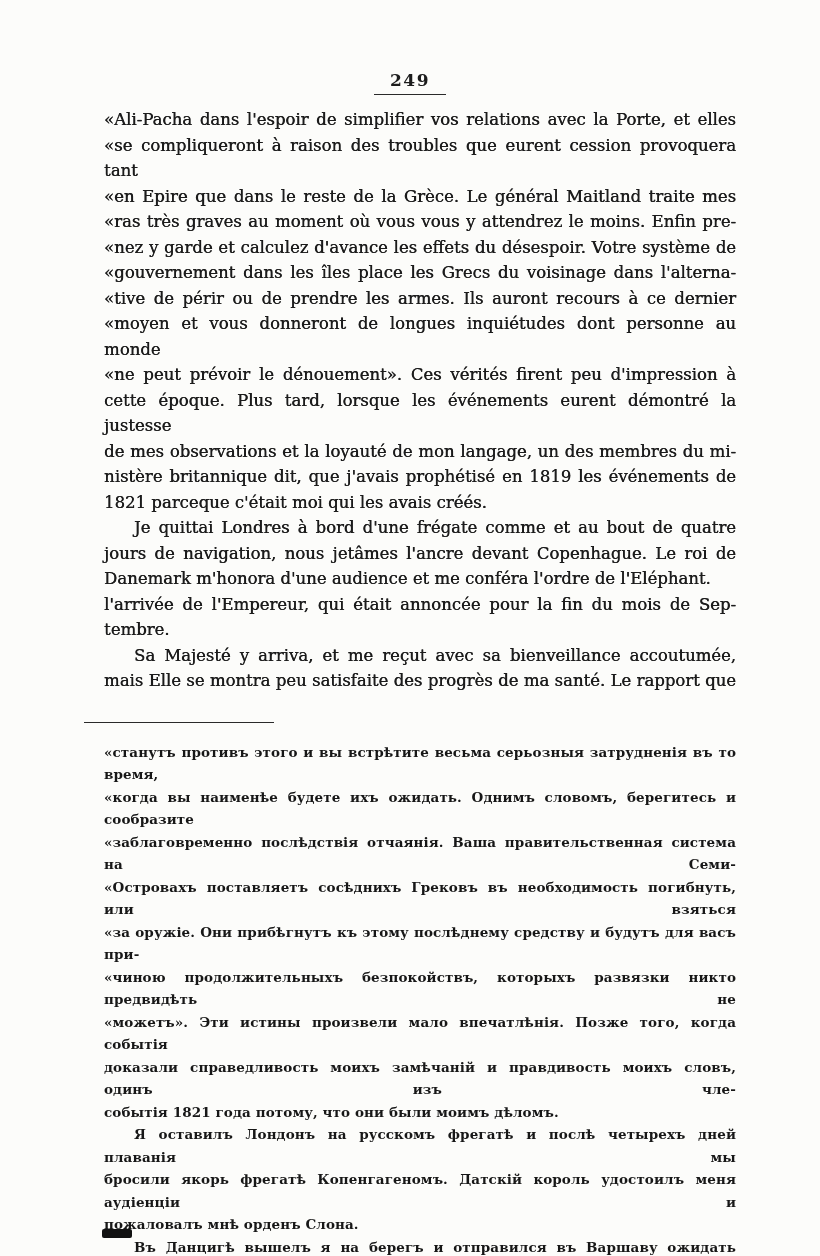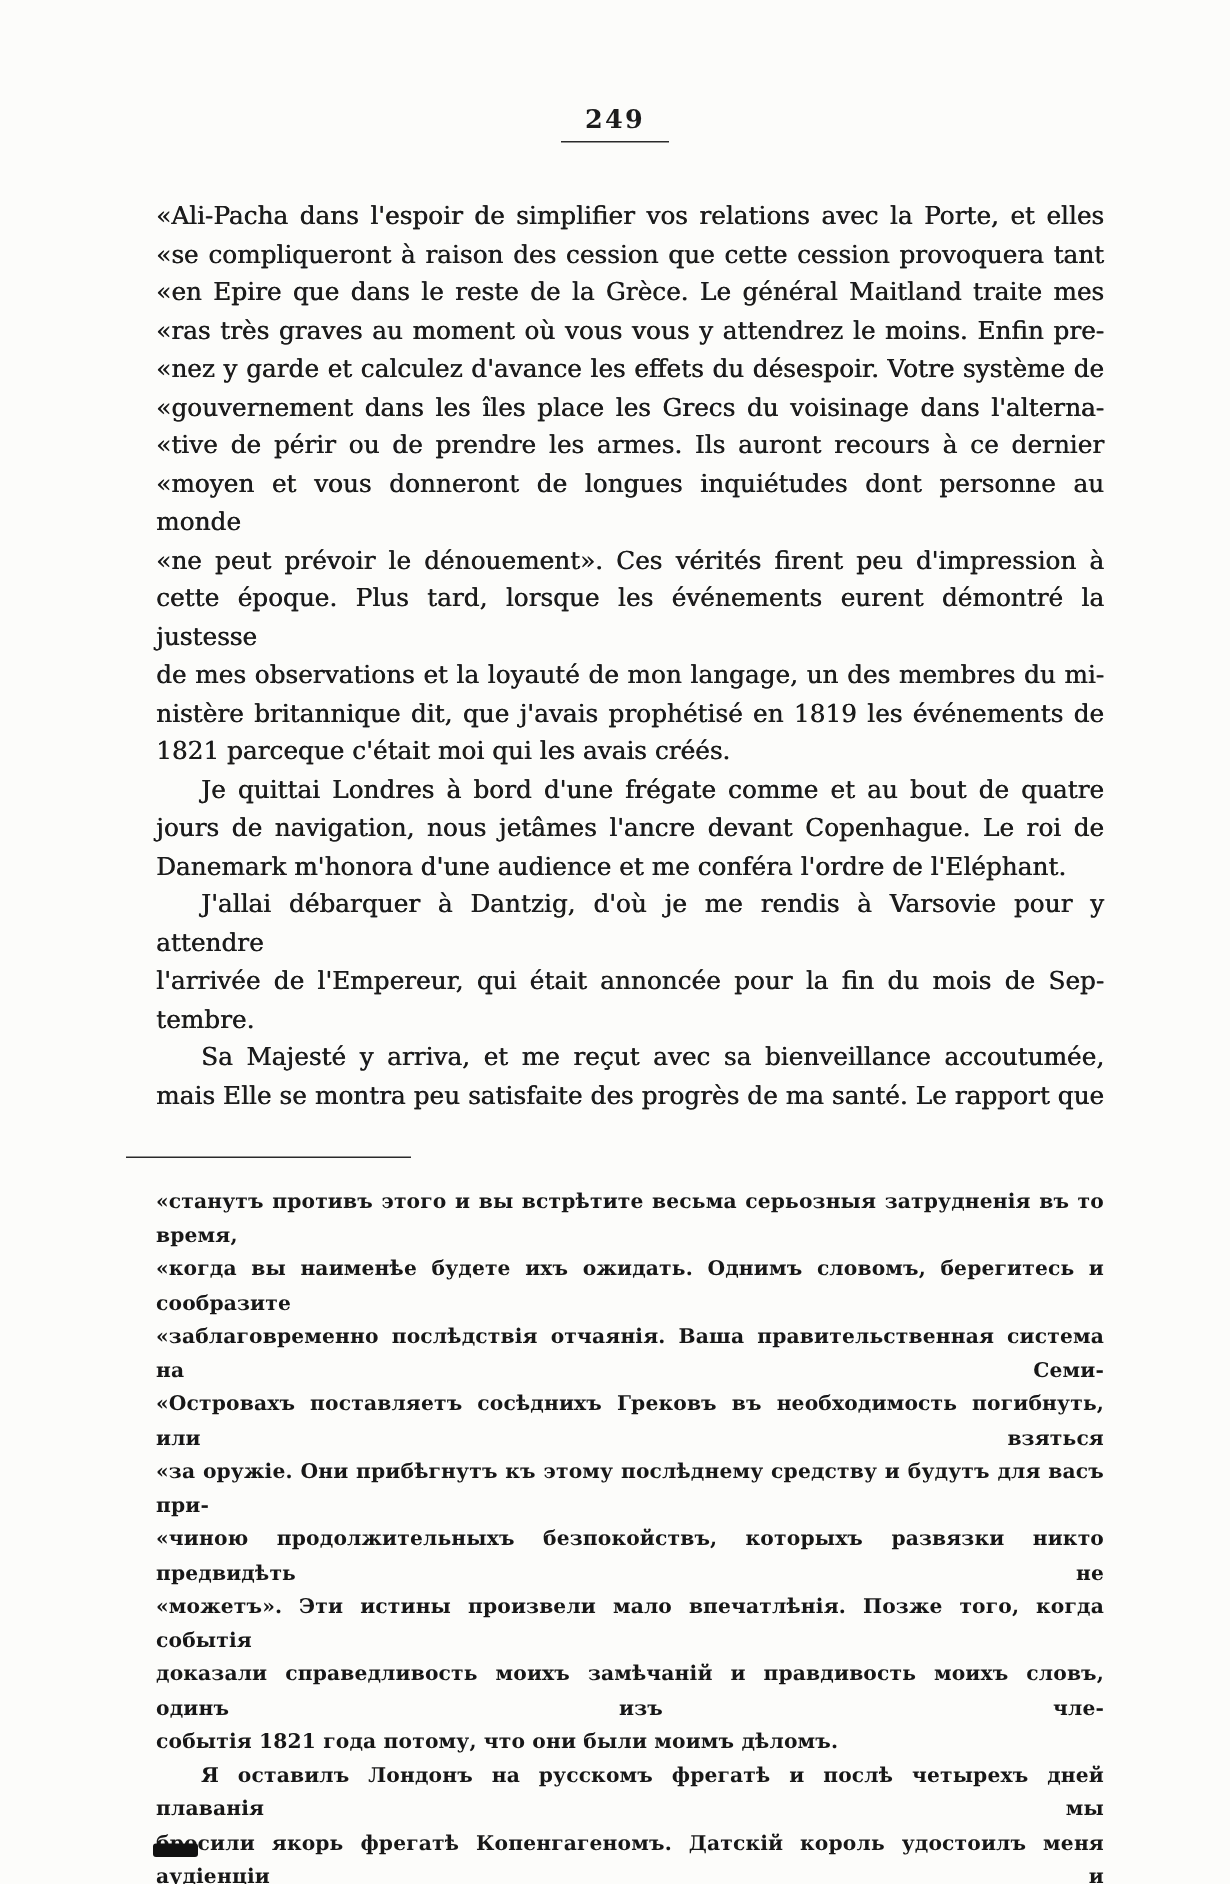--- a/index.html
+++ b/index.html
@@ -14,21 +14,21 @@
     margin: 0 auto;
     background: #fcfcfa;
     box-sizing: border-box;
     padding: 70px 84px 0 84px;
     font-family: "DejaVu Serif", "Liberation Serif", serif;
     color: #1c1c1c;
     overflow: hidden;
   }
   .page-header {
     text-align: center;
-    margin-bottom: 36px;
+    margin-bottom: 12px;
   }
   .page-number {
     display: inline-block;
     font-size: 17px;
     font-weight: bold;
     letter-spacing: 1.5px;
     padding: 0 16px 4px 16px;
     border-bottom: 1.5px solid #2a2a2a;
   }
   .body-text .para {
@@ -78,40 +78,39 @@
 <body>
 
 <div class="page">
   <header class="page-header">
     <span class="page-number">249</span>
   </header>
 
   <main class="body-text french">
       <p class="para">
         <span class="line jl">«Ali-Pacha dans l'espoir de simplifier vos relations avec la Porte, et elles</span>
-        <span class="line jl">«se compliqueront à raison des cession que cette cession provoquera tant</span>
+        <span class="line jl">«se compliqueront à raison des troubles que eurent cession provoquera tant</span>
         <span class="line jl">«en Epire que dans le reste de la Grèce. Le général Maitland traite mes</span>
         <span class="line jl">«ras très graves au moment où vous vous y attendrez le moins. Enfin pre-</span>
         <span class="line jl">«nez y garde et calculez d'avance les effets du désespoir. Votre système de</span>
         <span class="line jl">«gouvernement dans les îles place les Grecs du voisinage dans l'alterna-</span>
         <span class="line jl">«tive de périr ou de prendre les armes. Ils auront recours à ce dernier</span>
         <span class="line jl">«moyen et vous donneront de longues inquiétudes dont personne au monde</span>
         <span class="line jl">«ne peut prévoir le dénouement». Ces vérités firent peu d'impression à</span>
         <span class="line jl">cette époque. Plus tard, lorsque les événements eurent démontré la justesse</span>
         <span class="line jl">de mes observations et la loyauté de mon langage, un des membres du mi-</span>
         <span class="line jl">nistère britannique dit, que j'avais prophétisé en 1819 les événements de</span>
         <span class="line">1821 parceque c'était moi qui les avais créés.</span>
       </p>
       <p class="para">
         <span class="line jl ind">Je quittai Londres à bord d'une frégate comme et au bout de quatre</span>
         <span class="line jl">jours de navigation, nous jetâmes l'ancre devant Copenhague. Le roi de</span>
         <span class="line">Danemark m'honora d'une audience et me conféra l'ordre de l'Eléphant.</span>
       </p>
       <p class="para">
-        <span class="line jl ind">J'allai débarquer à Dantzig, d'où je me rendis à Varsovie pour y attendre</span>
         <span class="line jl">l'arrivée de l'Empereur, qui était annoncée pour la fin du mois de Sep-</span>
         <span class="line">tembre.</span>
       </p>
       <p class="para">
         <span class="line jl ind">Sa Majesté y arriva, et me reçut avec sa bienveillance accoutumée,</span>
         <span class="line jl">mais Elle se montra peu satisfaite des progrès de ma santé. Le rapport que</span>
       </p>
     </main>
 
   <div class="footnote-rule"></div>

